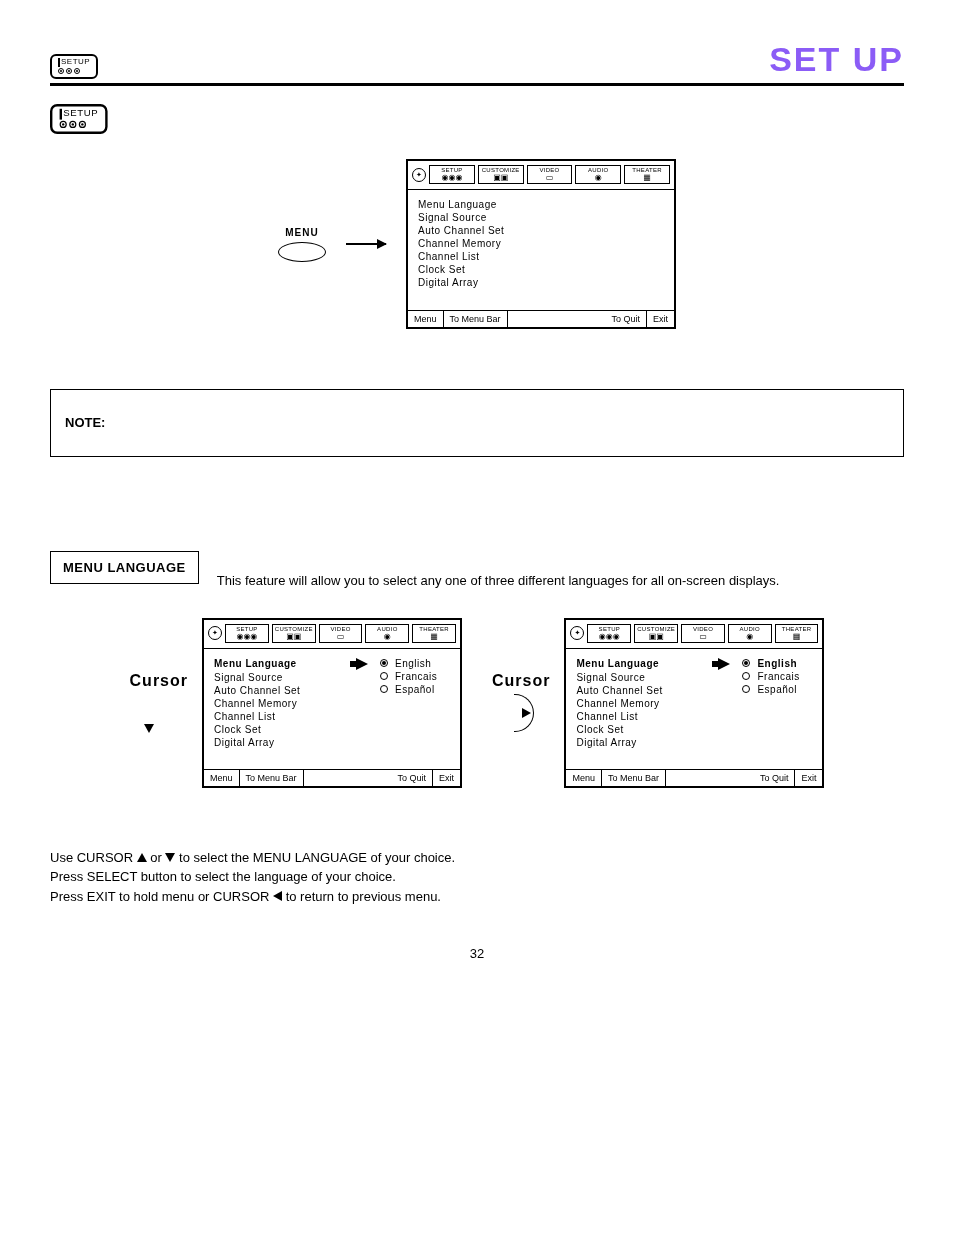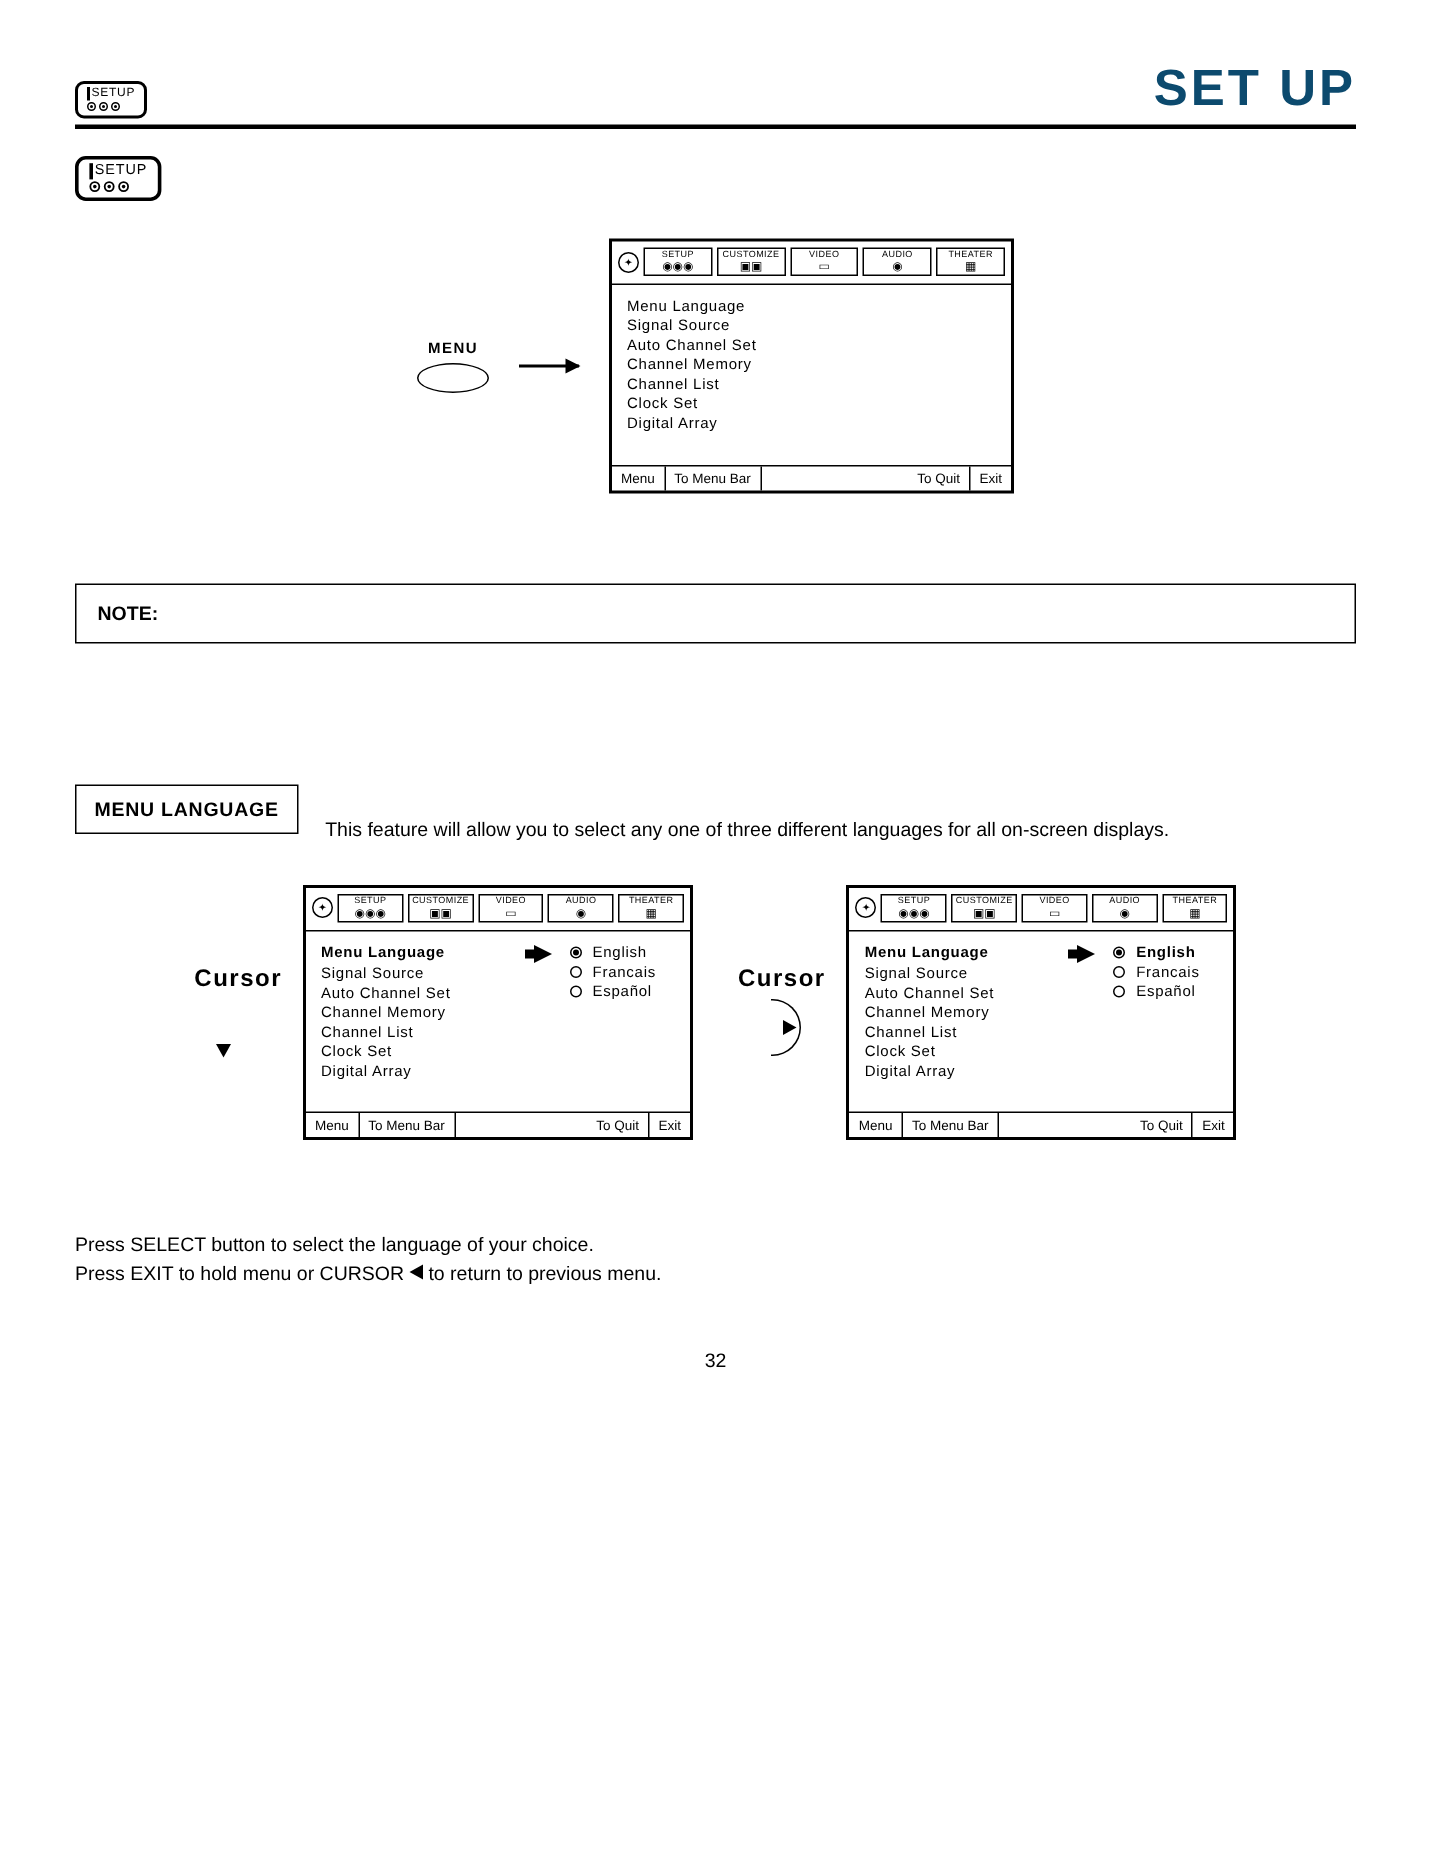--- a/index.html
+++ b/index.html
@@ -32,21 +32,21 @@
   }
   .setup-icon-box .bar { width:2px; height:9px; background:#000; display:inline-block; margin-right:1px; vertical-align:top;}
   .setup-icon-box .lbl { font-size:8px; letter-spacing:0.5px; }
   .setup-icon-box .circles { display:flex; gap:2px; margin-top:1px;}
   .setup-icon-box .c { width:6px; height:6px; border:1px solid #000; border-radius:50%; display:inline-block; position:relative;}
   .setup-icon-box .c::after{content:""; position:absolute; top:1px; left:1px; width:2px; height:2px; border-radius:50%; background:#000;}
   .page-title {
     font-size: 34px;
     font-weight: bold;
     letter-spacing: 2px;
-    color: #0c4a6e;
+    color: #8b5cf6;
   }
   .intro-row { display:flex; align-items:flex-start; gap:20px; margin-bottom:30px;}
   .intro-text { font-size:13px; line-height:1.4; flex:1; }
   .tri { display:inline-block; }
   .tri-up { width:0; height:0; border-left:5px solid transparent; border-right:5px solid transparent; border-bottom:9px solid #000; }
   .tri-down { width:0; height:0; border-left:5px solid transparent; border-right:5px solid transparent; border-top:9px solid #000; }
   .tri-left { width:0; height:0; border-top:5px solid transparent; border-bottom:5px solid transparent; border-right:9px solid #000; }
   .tri-right { width:0; height:0; border-top:5px solid transparent; border-bottom:5px solid transparent; border-left:9px solid #000; }
 
   .menu-section { display:flex; justify-content:center; align-items:center; gap:20px; margin:20px 0 60px 0;}
@@ -72,21 +72,21 @@
   .osd-col { flex:1; }
   .osd-list-item { padding:1px 0; letter-spacing:0.5px; display:flex; align-items:center; gap:4px;}
   .osd-list-item.bold { font-weight:bold; }
   .radio { width:8px; height:8px; border:1.2px solid #000; border-radius:50%; display:inline-block; margin-right:3px; position:relative; vertical-align:middle;}
   .radio.filled::after { content:""; position:absolute; top:1px; left:1px; width:4px; height:4px; background:#000; border-radius:50%;}
   .osd-footer { border-top:1.5px solid #000; display:flex; font-size:9px;}
   .osd-footer > div { padding:3px 6px; border-right:1px solid #000;}
   .osd-footer > div:last-child { border-right:none;}
   .osd-footer .spacer { flex:1; border-right:none;}
 
-  .note-box { border:1.5px solid #000; padding:10px 14px; font-size:13px; margin:30px 0 90px 0; display:flex; line-height:1.35;}
+  .note-box { border:1.5px solid #000; padding:24px 14px; font-size:13px; margin:30px 0 90px 0; display:flex; line-height:1.35;}
   .note-box .nl { font-weight:bold; }
 
   .section-heading-row { display:flex; align-items:center; gap:18px; margin-bottom:30px;}
   .section-heading { border:1.5px solid #000; padding:8px 12px; font-weight:bold; font-size:13px; letter-spacing:0.5px;}
   .section-desc { font-size:13px;margin-top:26px; }
 
   .cursor-row { display:flex; justify-content:center; gap:30px; align-items:flex-start; margin-bottom:60px;}
   .cursor-col { display:flex; align-items:center; gap:14px;}
   .cursor-label { font-size:16px; font-weight:bold; letter-spacing:1px; text-align:left;}
   .cursor-pad { width:40px; height:40px; position:relative; margin-top:4px;}
@@ -310,19 +310,22 @@
         <div>To Menu Bar</div>
         <div class="spacer"></div>
         <div>To Quit</div>
         <div>Exit</div>
       </div>
     </div>
   </div>
 </div>
 
 <div class="instructions">
+  <div>
+    <span>Use CURSOR </span><span class="tri tri-up"></span><span> or </span><span class="tri tri-down"></span><span> to select the MENU LANGUAGE of your choice.</span>
+  </div>
   <div>Press SELECT button to select the language of your choice.</div>
   <div>
     <span>Press EXIT to hold menu or CURSOR </span><span class="tri tri-left"></span><span> to return to previous menu.</span>
   </div>
 </div>
 
 <div class="page-num">32</div>
 
 </body></html>

